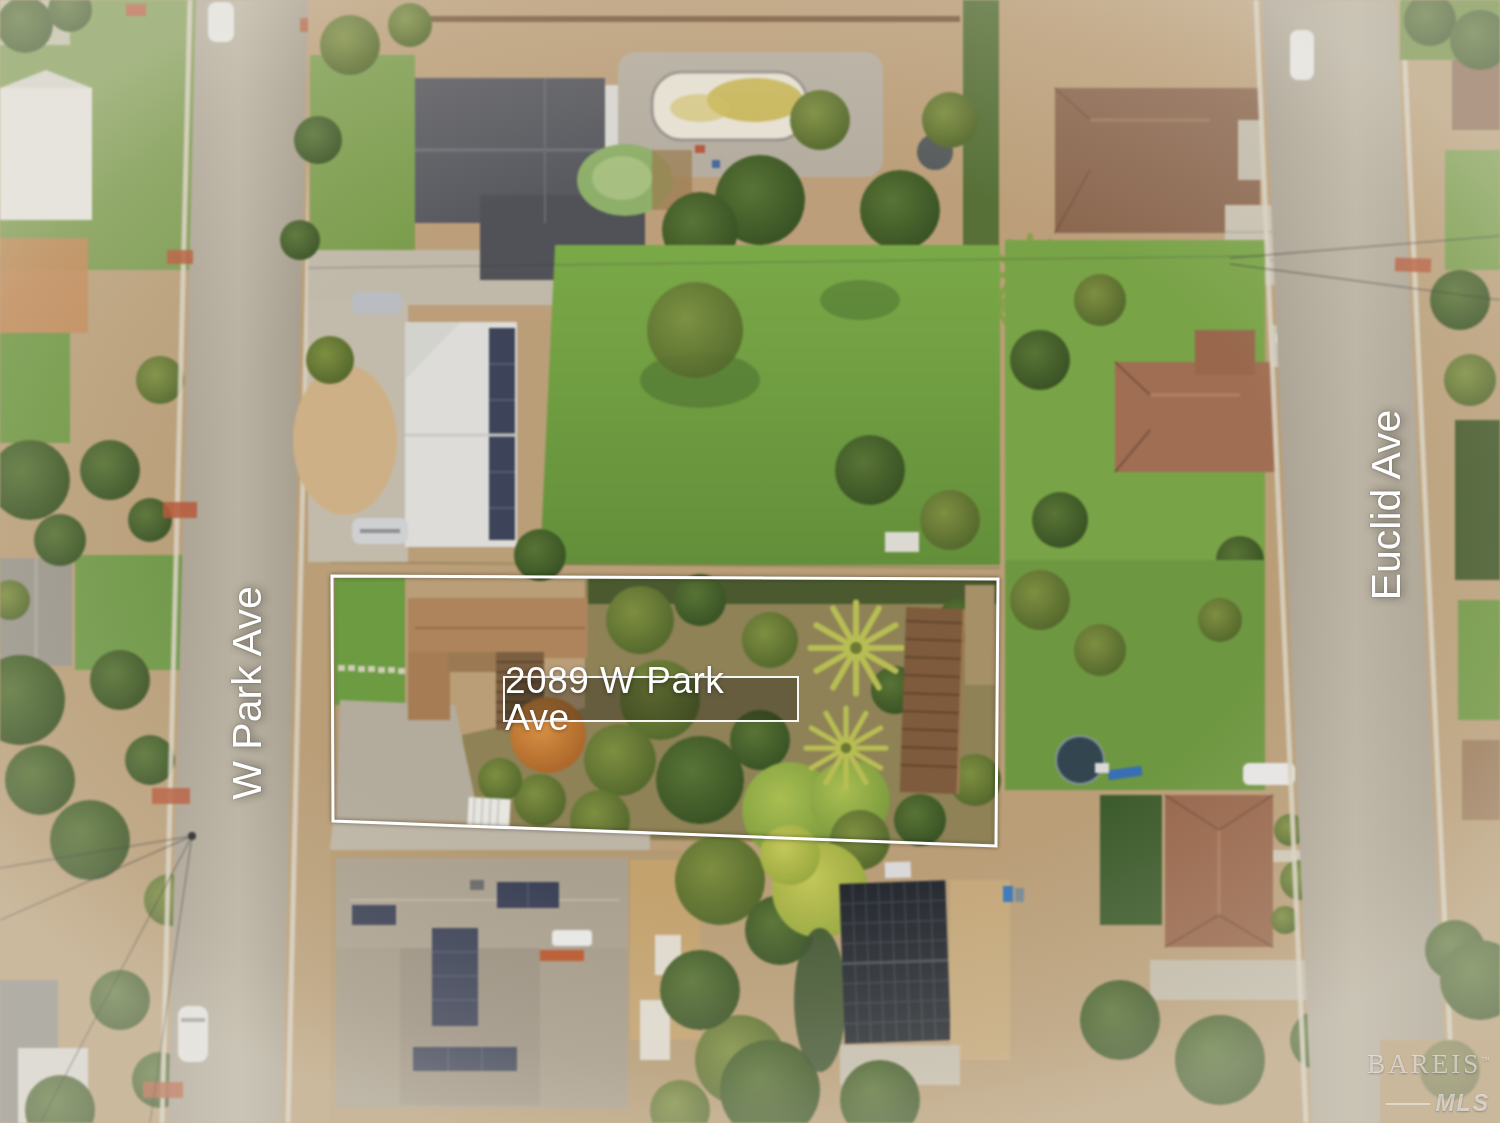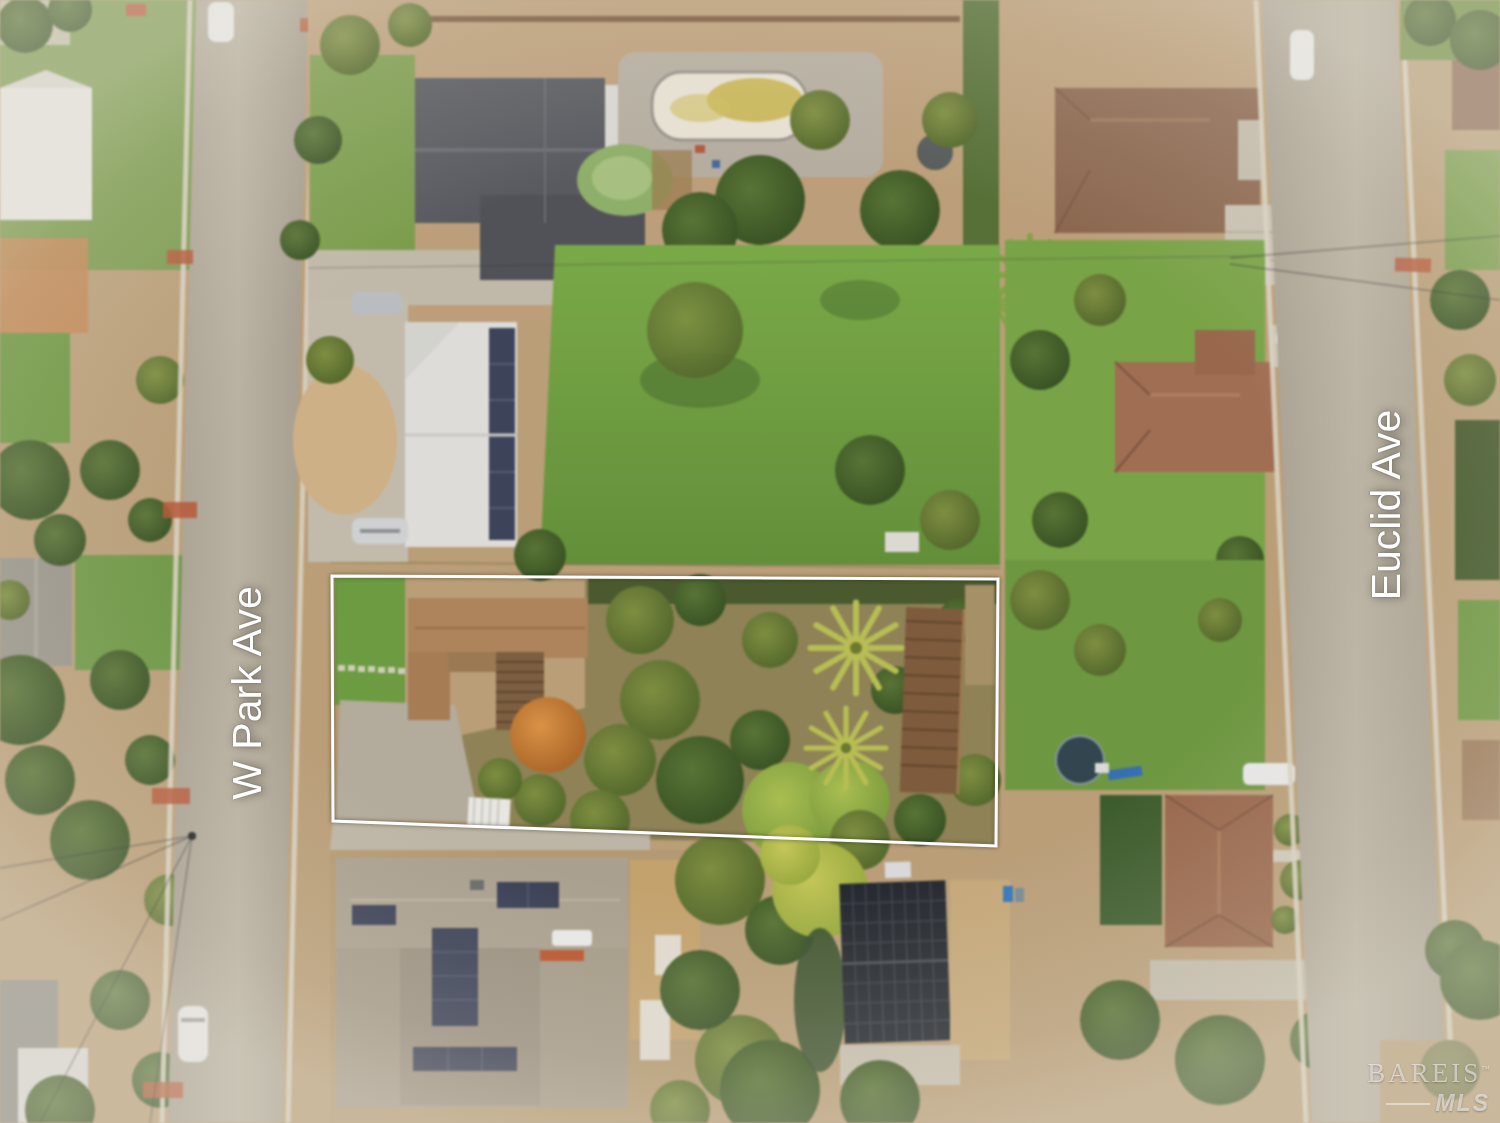--- a/index.html
+++ b/index.html
@@ -16,21 +16,21 @@
     letter-spacing:.5px;line-height:1;text-shadow:0 1px 4px rgba(0,0,0,.4)}
   .street{position:absolute;color:#fff;font-size:41px;font-weight:400;white-space:nowrap;
     text-shadow:0 2px 10px rgba(0,0,0,.45),0 0 2px rgba(0,0,0,.3);
     transform:translate(-50%,-50%) rotate(-90deg)}
   .street.left{left:247px;top:693px}
   .street.right{left:1386px;top:505px}
   .wm{position:absolute;right:10px;bottom:8px;text-align:right;color:rgba(255,255,255,.55);
     text-shadow:0 1px 2px rgba(60,50,40,.35)}
   .wm-top{font-family:Liberation Serif, serif;font-size:27px;letter-spacing:3px;line-height:1}
   .wm-top sup{font-size:9px;letter-spacing:0}
-  .wm-bottom{display:flex;align-items:center;justify-content:flex-end;line-height:1;margin-top:5px}
+  .wm-bottom{display:flex;align-items:center;justify-content:flex-end;line-height:1;margin-top:14px}
   .wm-rule{display:inline-block;width:44px;height:2px;background:rgba(255,255,255,.45);margin-right:5px}
   .wm-mls{font-size:23px;font-weight:700;font-style:italic;letter-spacing:2px}
 </style>
 </head>
 <body>
 
 <div class="stage">
 
   <div class="scene">
   <svg width="1500" height="1123" viewBox="0 0 1500 1123">
@@ -471,20 +471,21 @@
     <circle cx="192" cy="836" r="4" fill="#222"></circle>
   </svg>
   </div>
 
   <div class="vignette"></div>
 
   <svg class="boundary-svg" width="1500" height="1123" viewBox="0 0 1500 1123">
     <polygon points="332,576 998,579 996,846 333,821" fill="none" stroke-width="3" stroke="#ffffff"></polygon>
   </svg>
 
+  <div class="addr">2089 W Park Ave</div>
 
   <div class="street left">W Park Ave</div>
 
   <div class="street right">Euclid Ave</div>
 
   <div class="wm">
     <div class="wm-top"><span>BAREIS</span><sup>™</sup></div>
     <div class="wm-bottom">
       <span class="wm-rule"></span>
       <span class="wm-mls">MLS</span>

